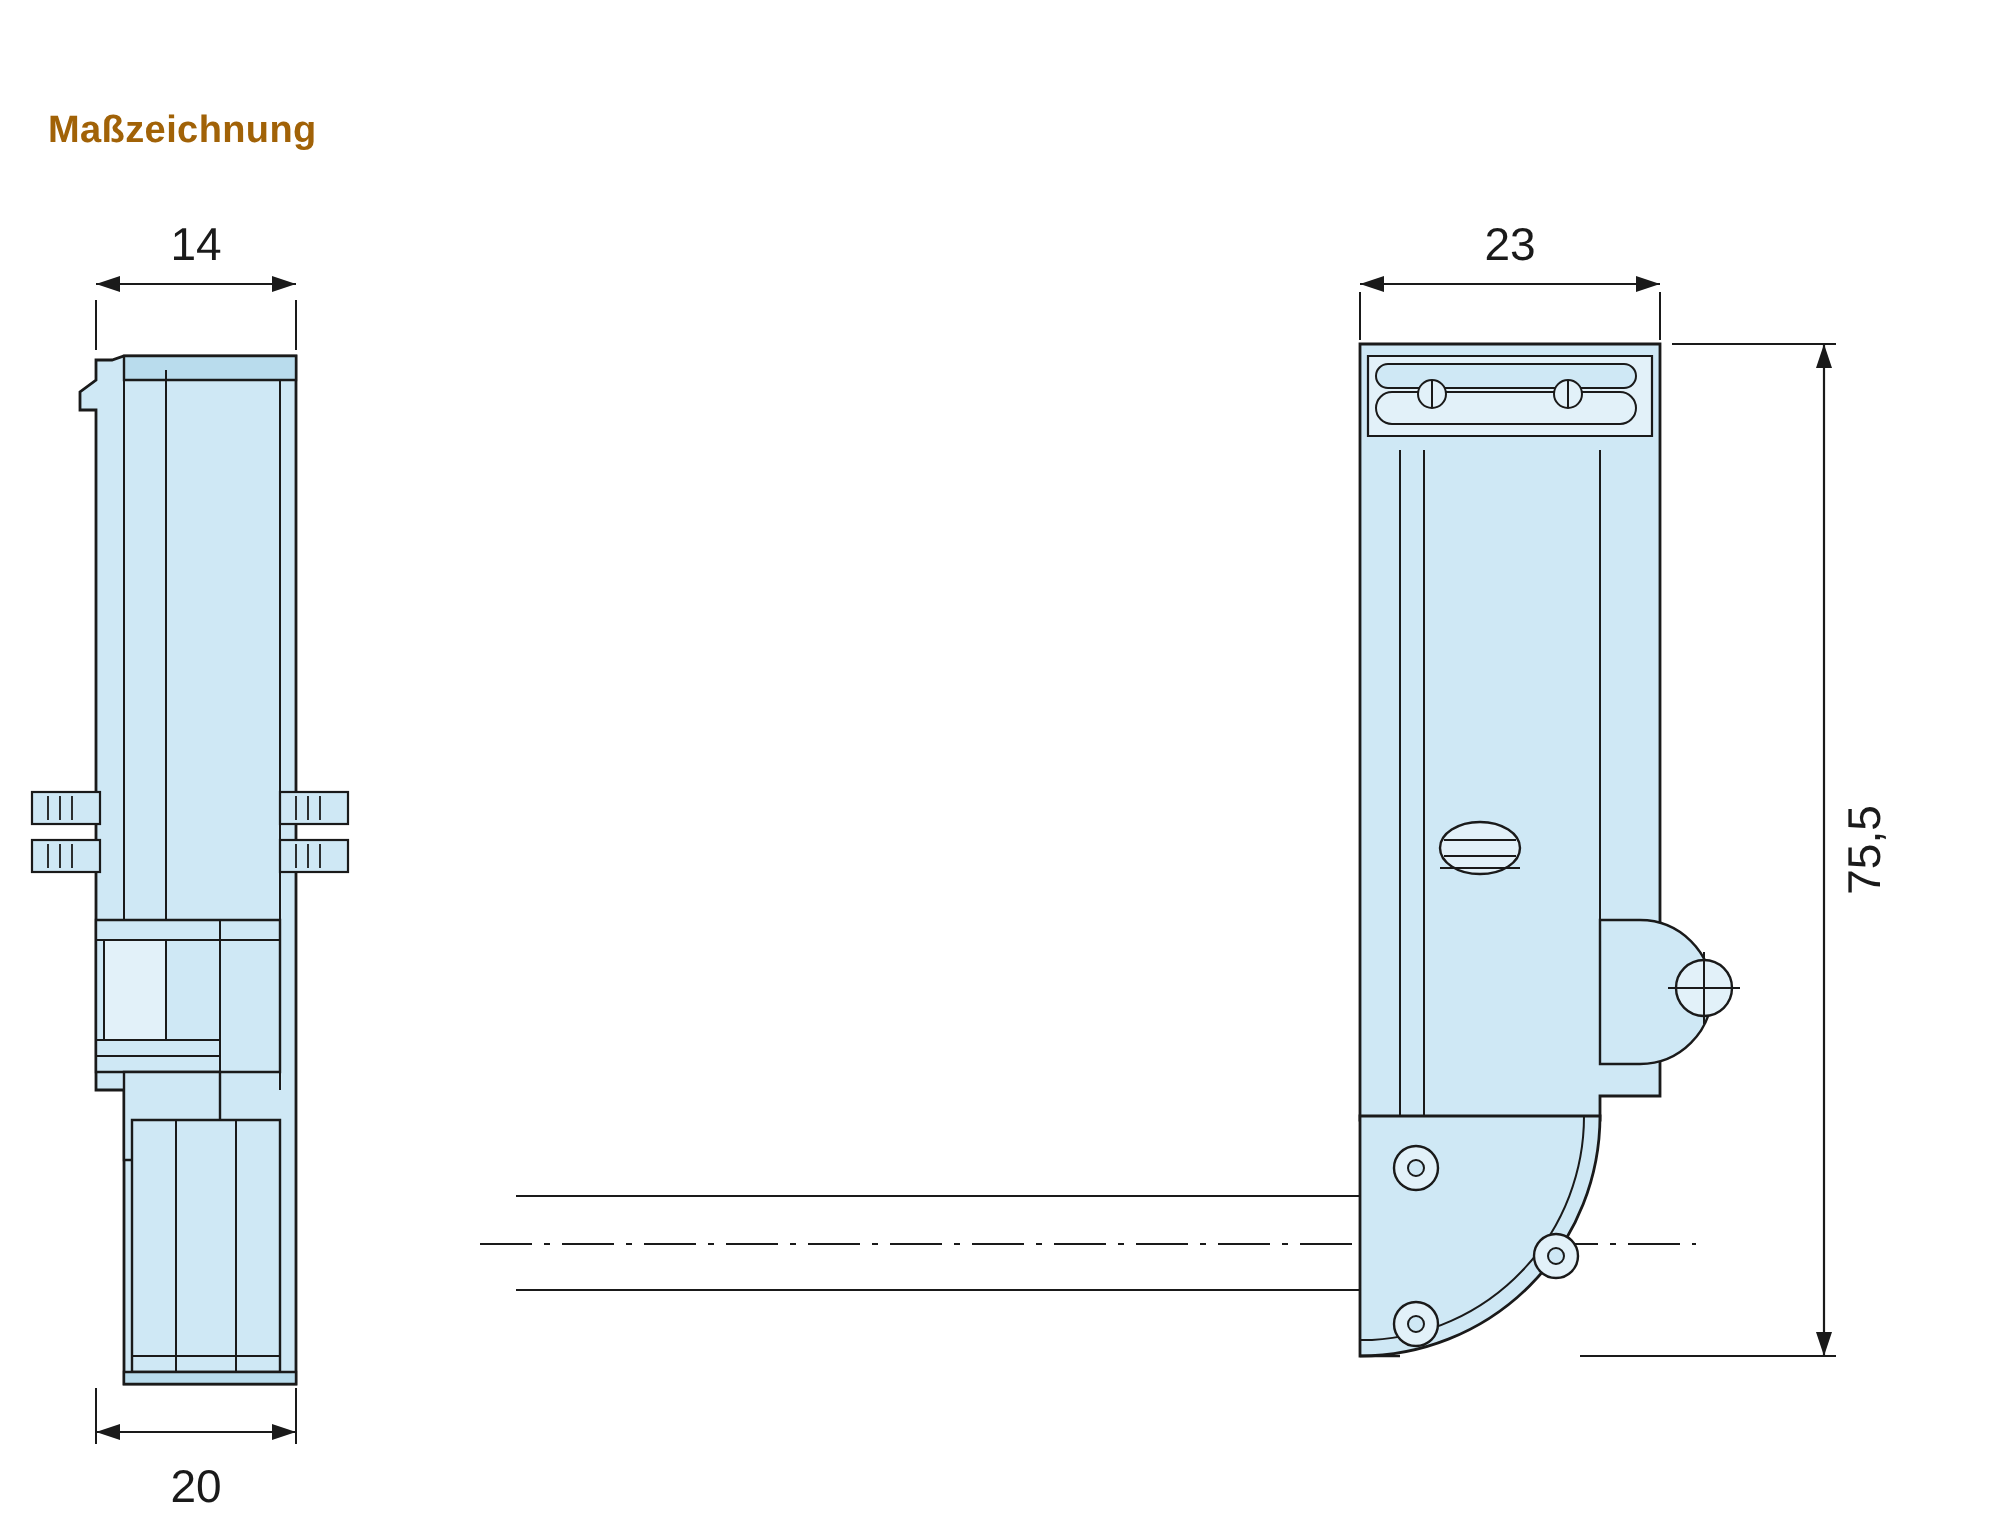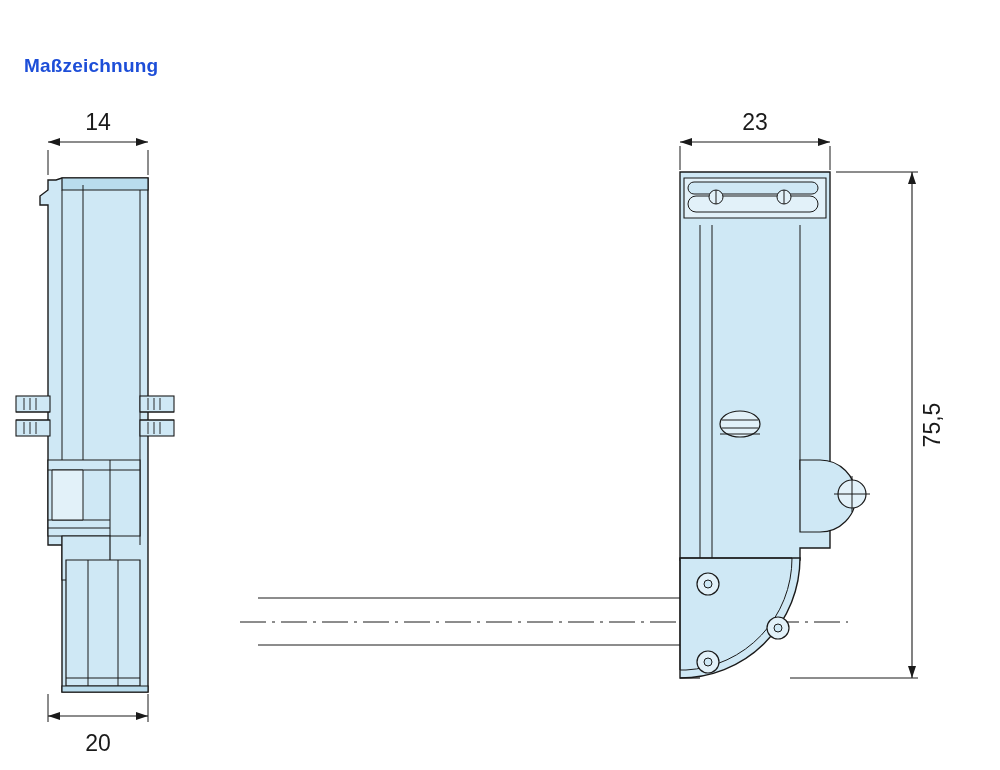--- a/index.html
+++ b/index.html
@@ -19,21 +19,21 @@
     width: 1000px;
     height: 770px;
     background: #ffffff;
   }
   .title {
     position: absolute;
     left: 24px;
     top: 55px;
     font-size: 19px;
     font-weight: bold;
-    color: #1d4ed8;
+    color: #a16207;
     letter-spacing: 0.2px;
     text-align: center;
   }
   svg.canvas {
     position: absolute;
     left: 0;
     top: 0;
     width: 1000px;
     height: 770px;
   }

